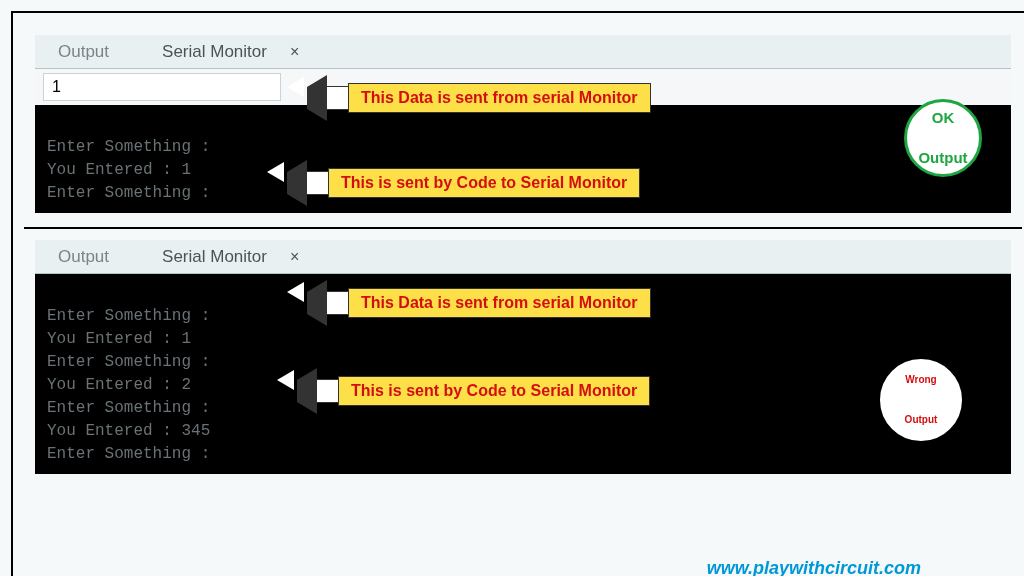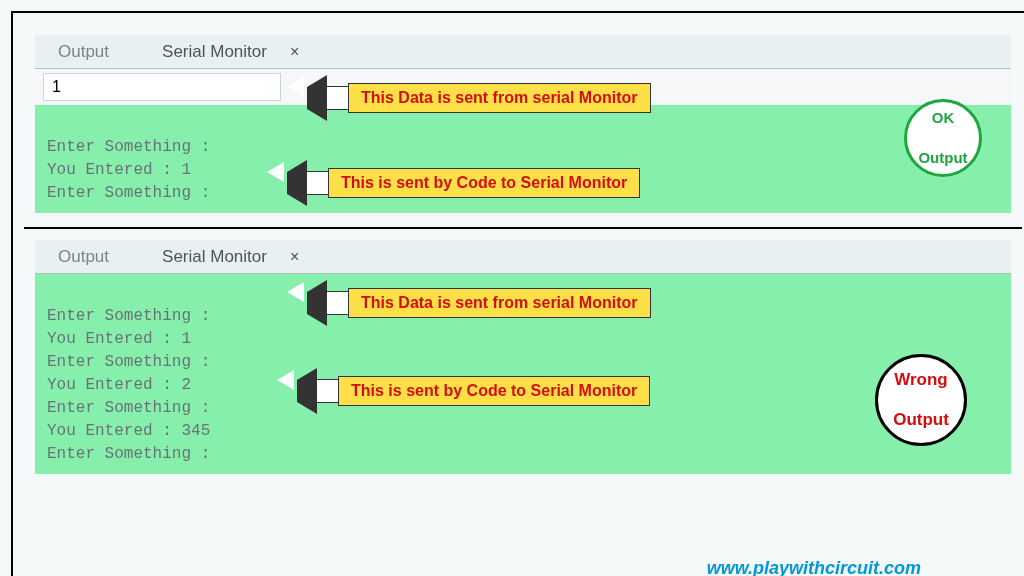--- a/index.html
+++ b/index.html
@@ -45,21 +45,21 @@
     font-size: 16px;
     font-family: Arial, sans-serif;
   }
   .output-area {
     padding: 8px 12px;
     font-family: "Courier New", monospace;
     font-size: 16px;
     color: #6a7276;
     line-height: 23px;
     white-space: pre;
-    background: #86efac;
+    background: #000000;
   }
   .callout {
     position: absolute;
     display: flex;
     align-items: center;
     z-index: 5;
   }
   .callout-box {
     background: #fde047;
     border: 1.5px solid #333;
@@ -106,23 +106,23 @@
   }
   .badge.ok {
     width: 78px; height: 78px;
     border: 3px solid #1ea641;
     color: #1ea641;
     font-size: 15px;
     line-height: 18px;
   }
   .badge.wrong {
     width: 92px; height: 92px;
-    border: 3px solid #000000;
+    border: 5px solid #000000;
     color: #d40e0e;
-    font-size: 17px;
+    font-size: 10px;
     line-height: 18px;
   }
   .watermark {
     position: absolute;
     right: 90px;
     bottom: 4px;
     color: #0098d6;
     font-weight: bold;
     font-size: 18px;
     font-style: italic;

